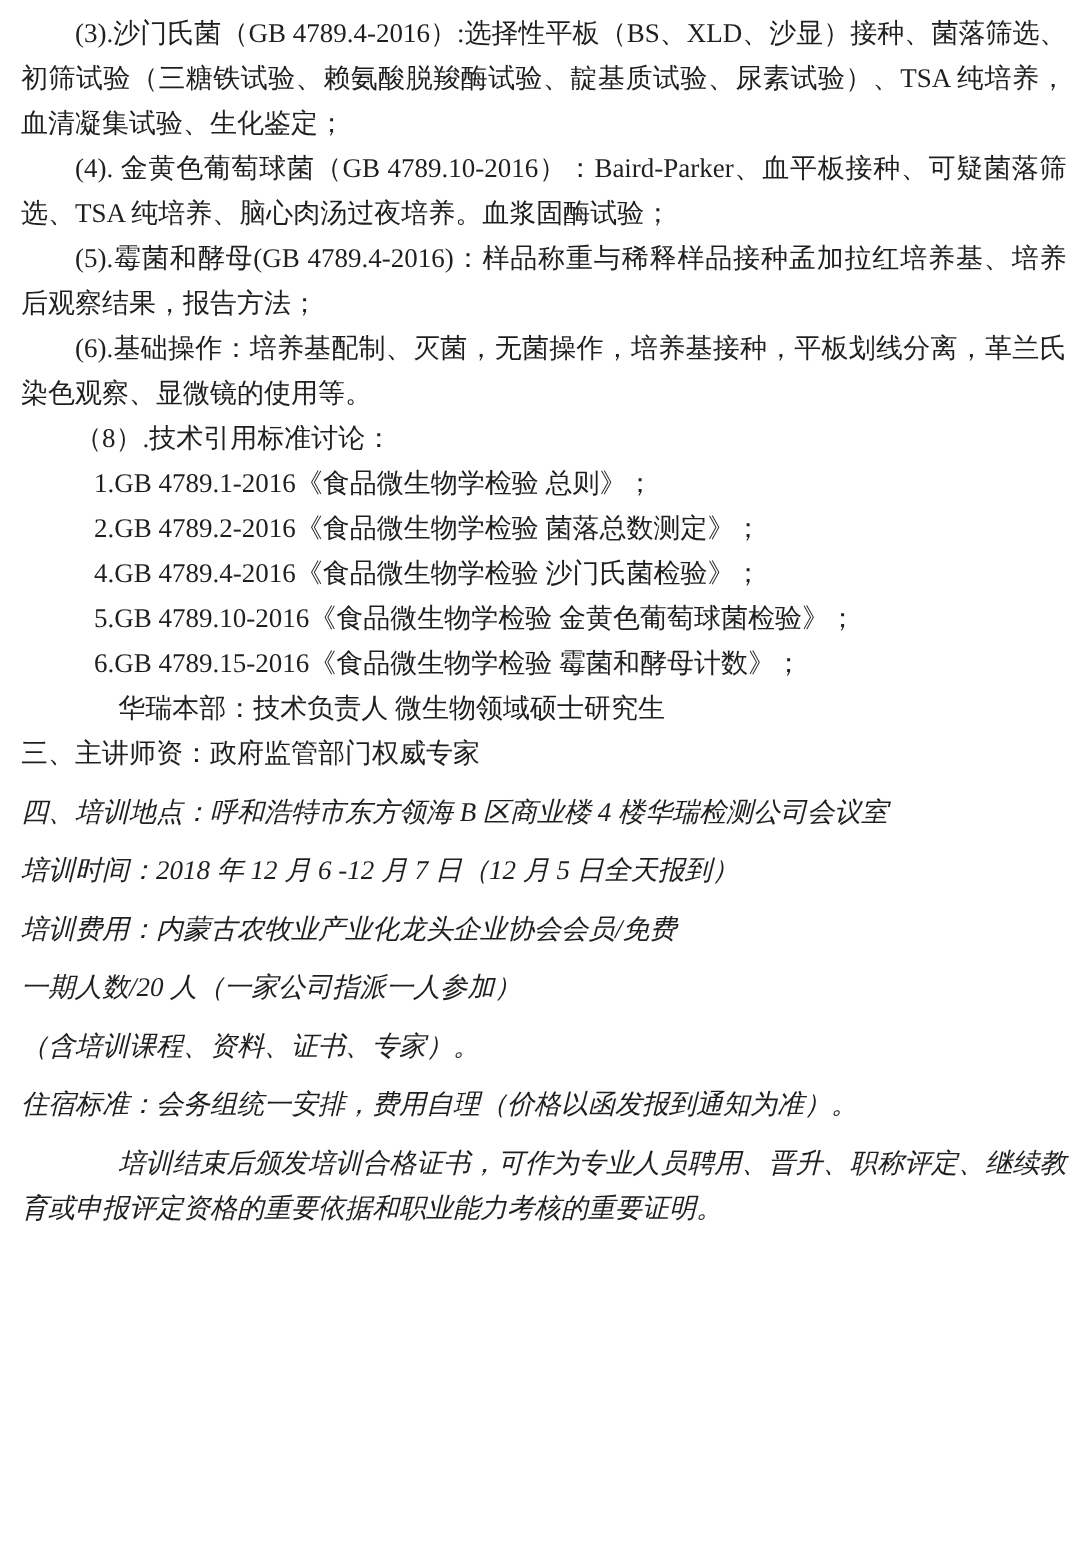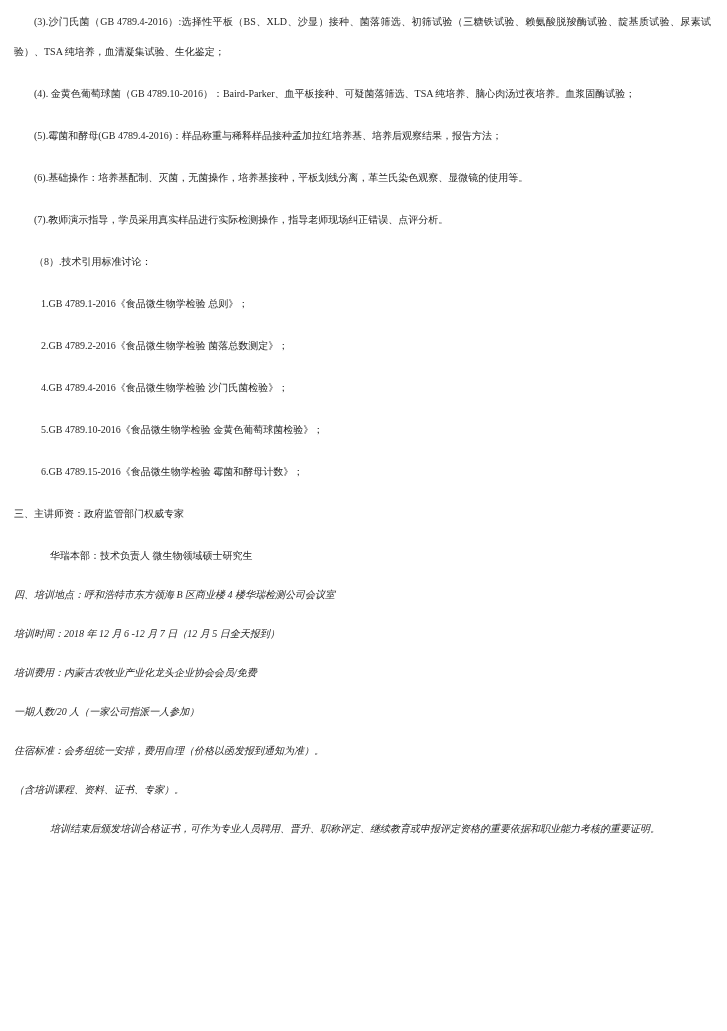--- a/index.html
+++ b/index.html
@@ -11,60 +11,59 @@
     overflow: hidden;
   }
   .doc-page {
     box-sizing: border-box;
     width: 727px;
     height: 1031px;
     padding: 7px 16px 0 14px;
     background: #ffffff;
     color: #1f1f1f;
     font-family: "Liberation Serif", "DejaVu Serif", serif;
-    font-size: 10px;
+    font-size: 18px;
     overflow: hidden;
   }
   .para {
     margin: 0;
     line-height: 30px;
     overflow-wrap: break-word;
     word-break: break-word;
     text-align: justify;
   }
-  .para + .para { margin-top: 12px; }
+  .para + .para { margin-top: 0; }
   
   .ind2 { text-indent: 2em; }
   
   .list { margin-left: 2.7em; }
   
   .sub  { text-indent: 3.6em; }
   
   .gap  { margin-top: 9px !important; font-style: italic; }
 </style>
 </head>
 <body>
 
 <div class="doc-page">
   <p class="para ind2">(3).沙门氏菌（GB 4789.4-2016）:选择性平板（BS、XLD、沙显）接种、菌落筛选、初筛试验（三糖铁试验、赖氨酸脱羧酶试验、靛基质试验、尿素试验）、TSA 纯培养，血清凝集试验、生化鉴定；</p>
   <p class="para ind2">(4). 金黄色葡萄球菌（GB 4789.10-2016）：Baird-Parker、血平板接种、可疑菌落筛选、TSA 纯培养、脑心肉汤过夜培养。血浆固酶试验；</p>
   <p class="para ind2">(5).霉菌和酵母(GB 4789.4-2016)：样品称重与稀释样品接种孟加拉红培养基、培养后观察结果，报告方法；</p>
   <p class="para ind2">(6).基础操作：培养基配制、灭菌，无菌操作，培养基接种，平板划线分离，革兰氏染色观察、显微镜的使用等。</p>
-  <p class="para ind2">(7).教师演示指导，学员采用真实样品进行实际检测操作，指导老师现场纠正错误、点评分析。</p>
   <p class="para ind2">（8）.技术引用标准讨论：</p>
 
   <p class="para list">1.GB 4789.1-2016《食品微生物学检验 总则》；</p>
   <p class="para list">2.GB 4789.2-2016《食品微生物学检验 菌落总数测定》；</p>
   <p class="para list">4.GB 4789.4-2016《食品微生物学检验 沙门氏菌检验》；</p>
   <p class="para list">5.GB 4789.10-2016《食品微生物学检验 金黄色葡萄球菌检验》；</p>
   <p class="para list">6.GB 4789.15-2016《食品微生物学检验 霉菌和酵母计数》；</p>
 
+  <p class="para sub">华瑞本部：技术负责人 微生物领域硕士研究生</p>
   <p class="para">三、主讲师资：政府监管部门权威专家</p>
-  <p class="para sub">华瑞本部：技术负责人 微生物领域硕士研究生</p>
 
   <p class="para gap">四、培训地点：呼和浩特市东方领海 B 区商业楼 4 楼华瑞检测公司会议室</p>
   <p class="para gap">培训时间：2018 年 12 月 6 -12 月 7 日（12 月 5 日全天报到）</p>
   <p class="para gap">培训费用：内蒙古农牧业产业化龙头企业协会会员/免费</p>
   <p class="para gap">一期人数/20 人（一家公司指派一人参加）</p>
+  <p class="para gap">（含培训课程、资料、证书、专家）。</p>
   <p class="para gap">住宿标准：会务组统一安排，费用自理（价格以函发报到通知为准）。</p>
-  <p class="para gap">（含培训课程、资料、证书、专家）。</p>
   <p class="para sub gap">培训结束后颁发培训合格证书，可作为专业人员聘用、晋升、职称评定、继续教育或申报评定资格的重要依据和职业能力考核的重要证明。</p>
 </div>
 
 </body></html>

